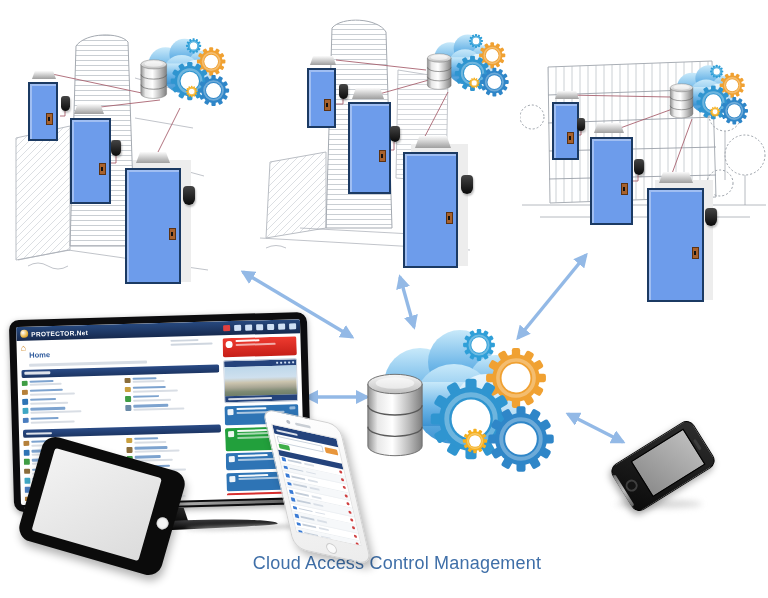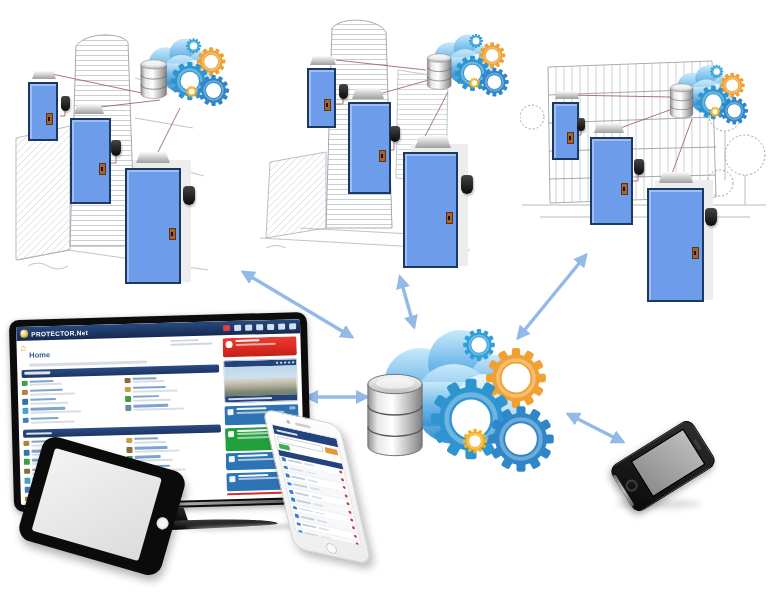--- a/index.html
+++ b/index.html
@@ -681,13 +681,14 @@
     <span class="wp-home"></span>
   </div>
 
   <div class="bp-shadow"></div>
   <div class="bphone">
     <span class="bp-ear"></span>
     <div class="bp-screen"></div>
     <span class="bp-home"></span>
   </div>
 
+  <div class="caption">Cloud Access Control Management</div>
 </div>
 
 </body></html>

